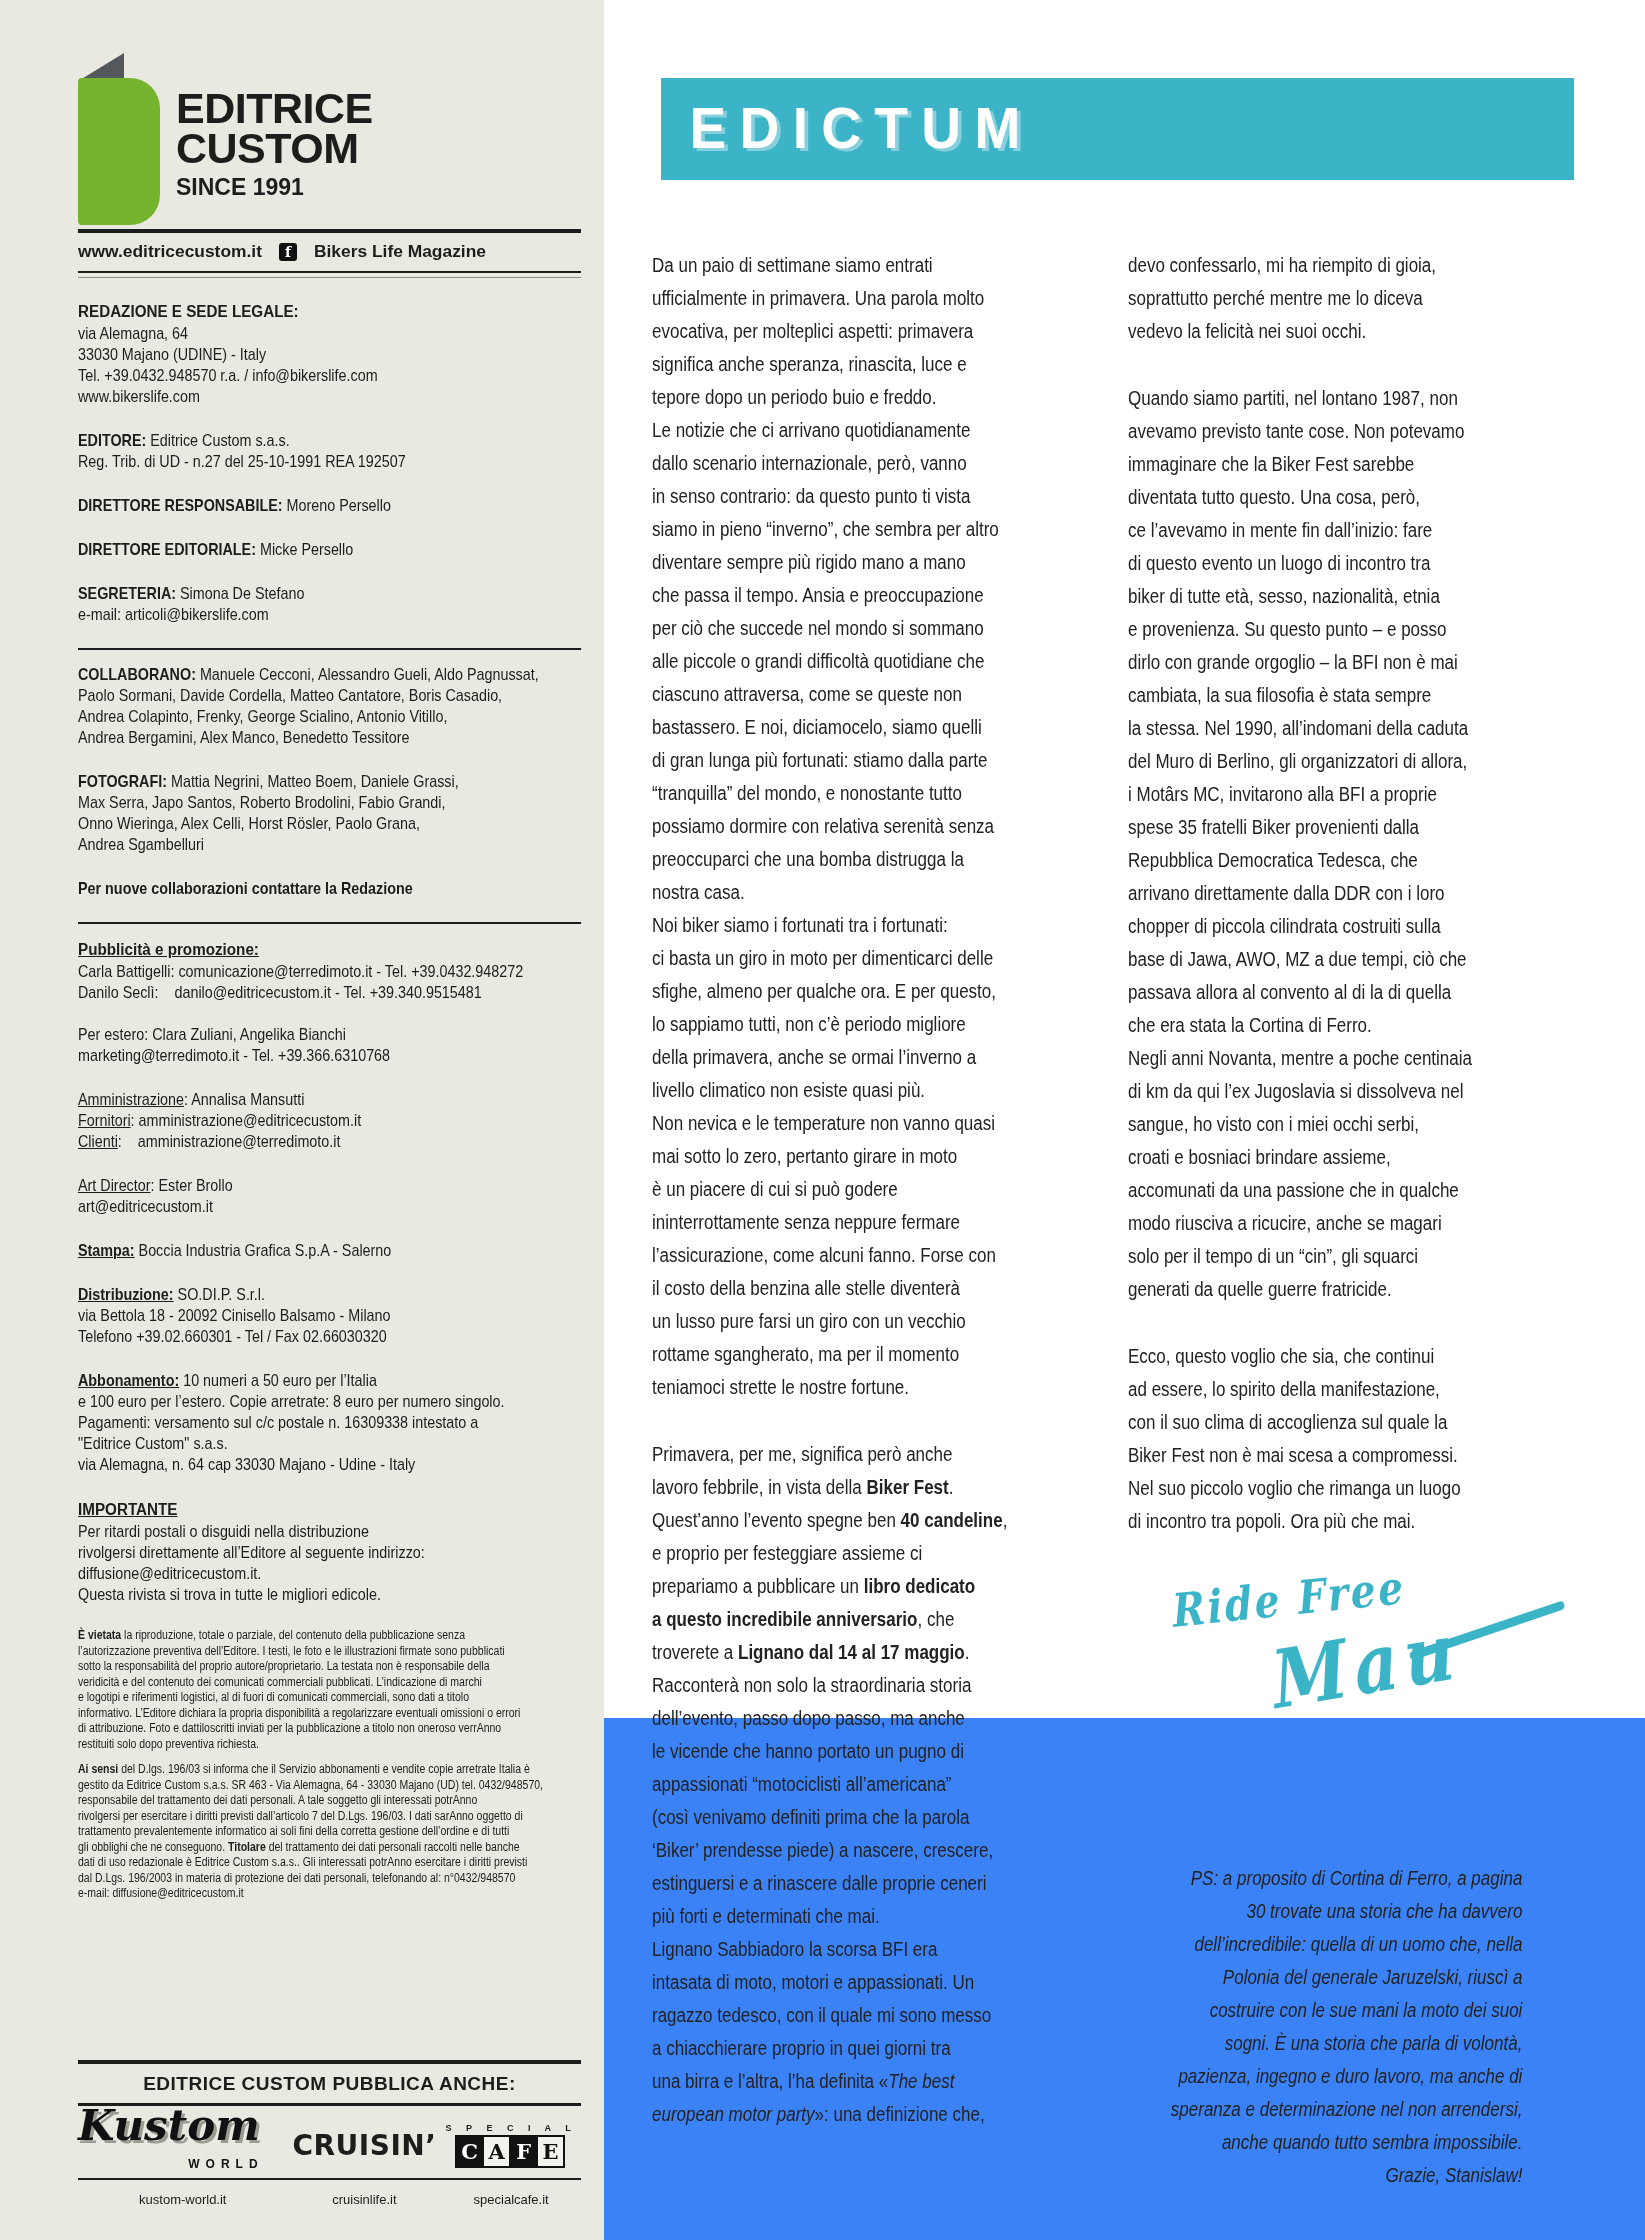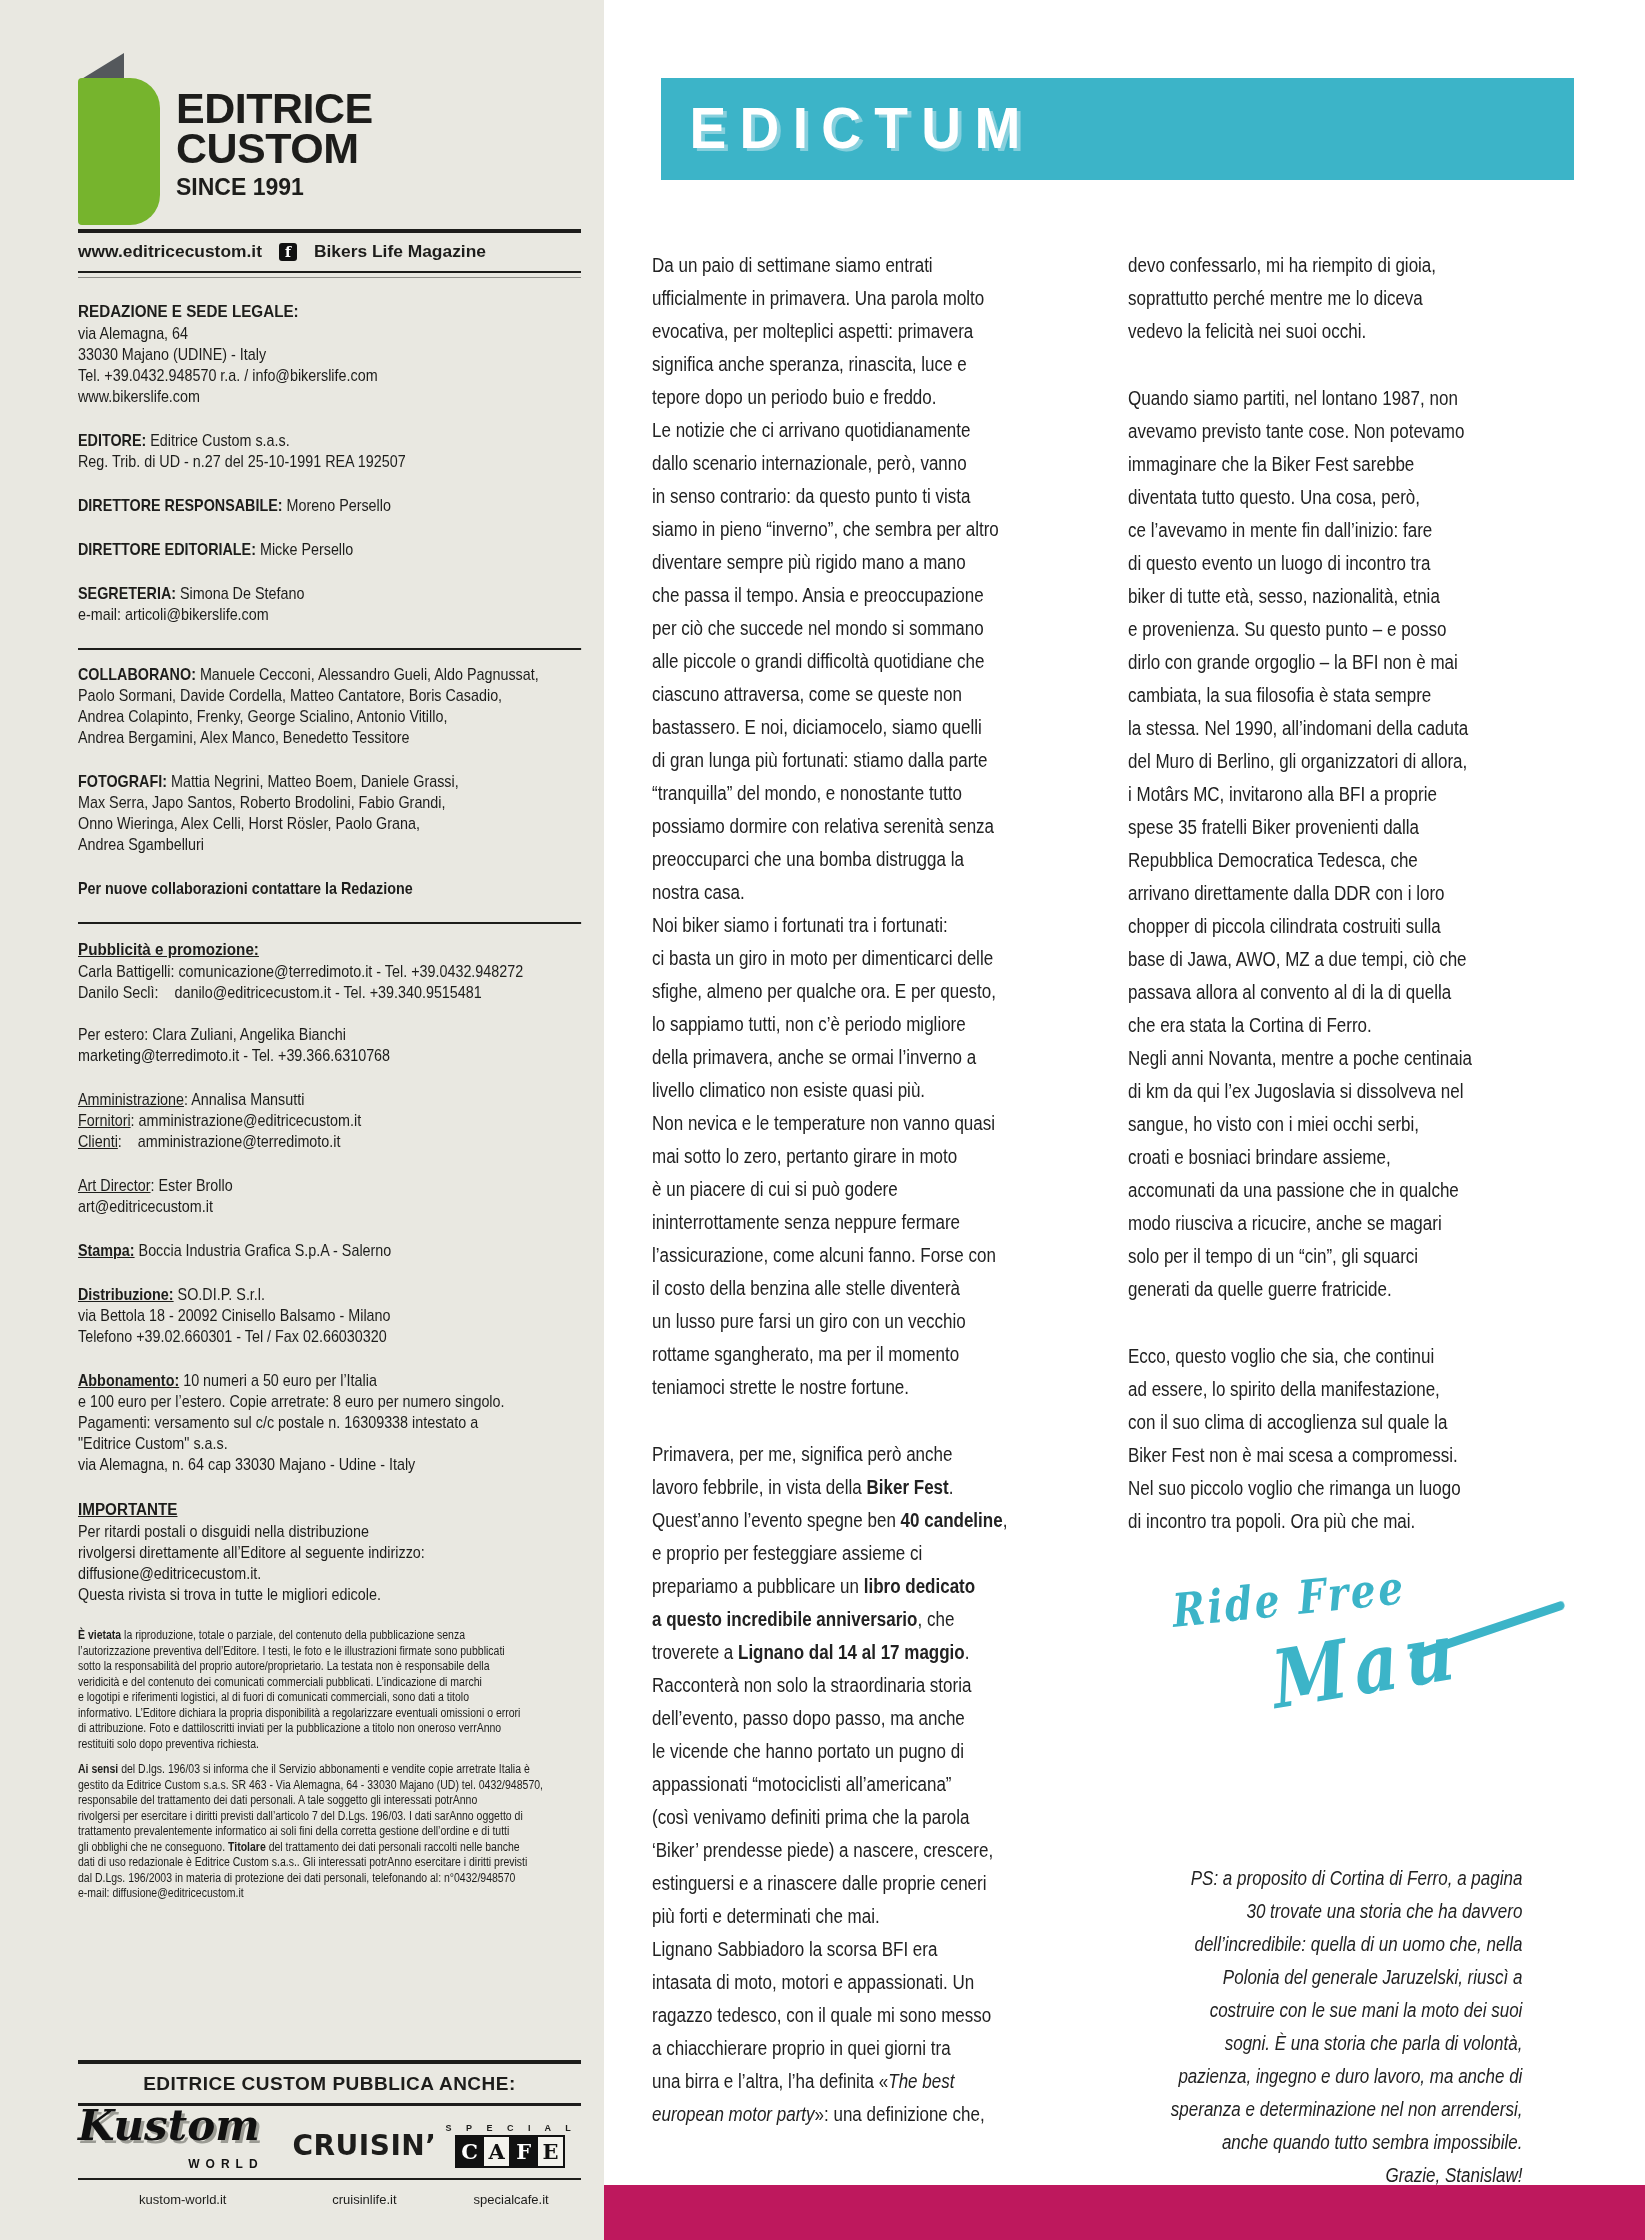--- a/index.html
+++ b/index.html
@@ -1,16 +1,16 @@
 <!DOCTYPE html>
 <html><head>
 <meta charset="utf-8">
 <style>
   html,body{margin:0;padding:0;background:#777;}
-  .page{position:relative;width:1646px;height:2241px;background:#be185d;overflow:hidden;
+  .page{position:relative;width:1646px;height:2241px;background:#3b82f6;overflow:hidden;
         font-family:"Liberation Sans",sans-serif;color:#1d1d1b;}
   
   .sidebar{position:absolute;left:0;top:0;width:604px;height:2241px;background:#e9e8e1;}
   .side-inner{box-sizing:border-box;display:flex;flex-direction:column;height:100%;
               padding:58px 20px 34px 78px;}
   
   .logo-row{display:flex;align-items:flex-start;gap:16px;height:159px;margin-bottom:12px;}
   .logo-mark{position:relative;width:82px;height:147px;margin-top:20px;}
   .logo-book{position:absolute;left:0;top:0;width:82px;height:147px;background:#76b42d;
              border-radius:4px 30px 30px 4px;}
@@ -53,21 +53,21 @@
   .lg-cruisin{font-family:"DejaVu Sans",sans-serif;font-weight:800;font-size:28px;
               letter-spacing:0.5px;text-align:center;}
   .lg-cafe{text-align:center;}
   .lg-cafe .sub{display:block;font-size:9px;font-weight:700;letter-spacing:6px;margin-bottom:2px;}
   .tiles{display:inline-flex;}
   .tile{width:25px;height:29px;border:2px solid #111;margin-left:-2px;
         font-family:"DejaVu Serif",serif;font-weight:700;font-size:21px;line-height:29px;
         text-align:center;background:#f3f2ec;color:#111;}
   .tile.dark{background:#111;color:#fff;}
   
-  .main{position:absolute;left:604px;top:0;width:1042px;height:2185px;background:#fff;}
+  .main{position:absolute;left:604px;top:0;width:1042px;height:1718px;background:#fff;}
   .banner{position:absolute;left:57px;top:78px;width:913px;height:102px;background:#3cb4c8;}
   .banner-title{display:inline-block;padding-left:30px;font-size:58px;font-weight:800;
                 letter-spacing:14px;line-height:100px;color:#ffffff;
                 text-shadow:4px 3px 0 rgba(255,255,255,0.38);transform:scaleX(0.95);
                 transform-origin:0 0;}
   .col{position:absolute;top:249px;transform:scaleX(0.85);transform-origin:0 0;
        font-size:20px;color:#222;}
   #col1{left:48px;width:458px;}
   .col2{left:524px;width:464px;}
   .ln{line-height:33px;white-space:nowrap;}

